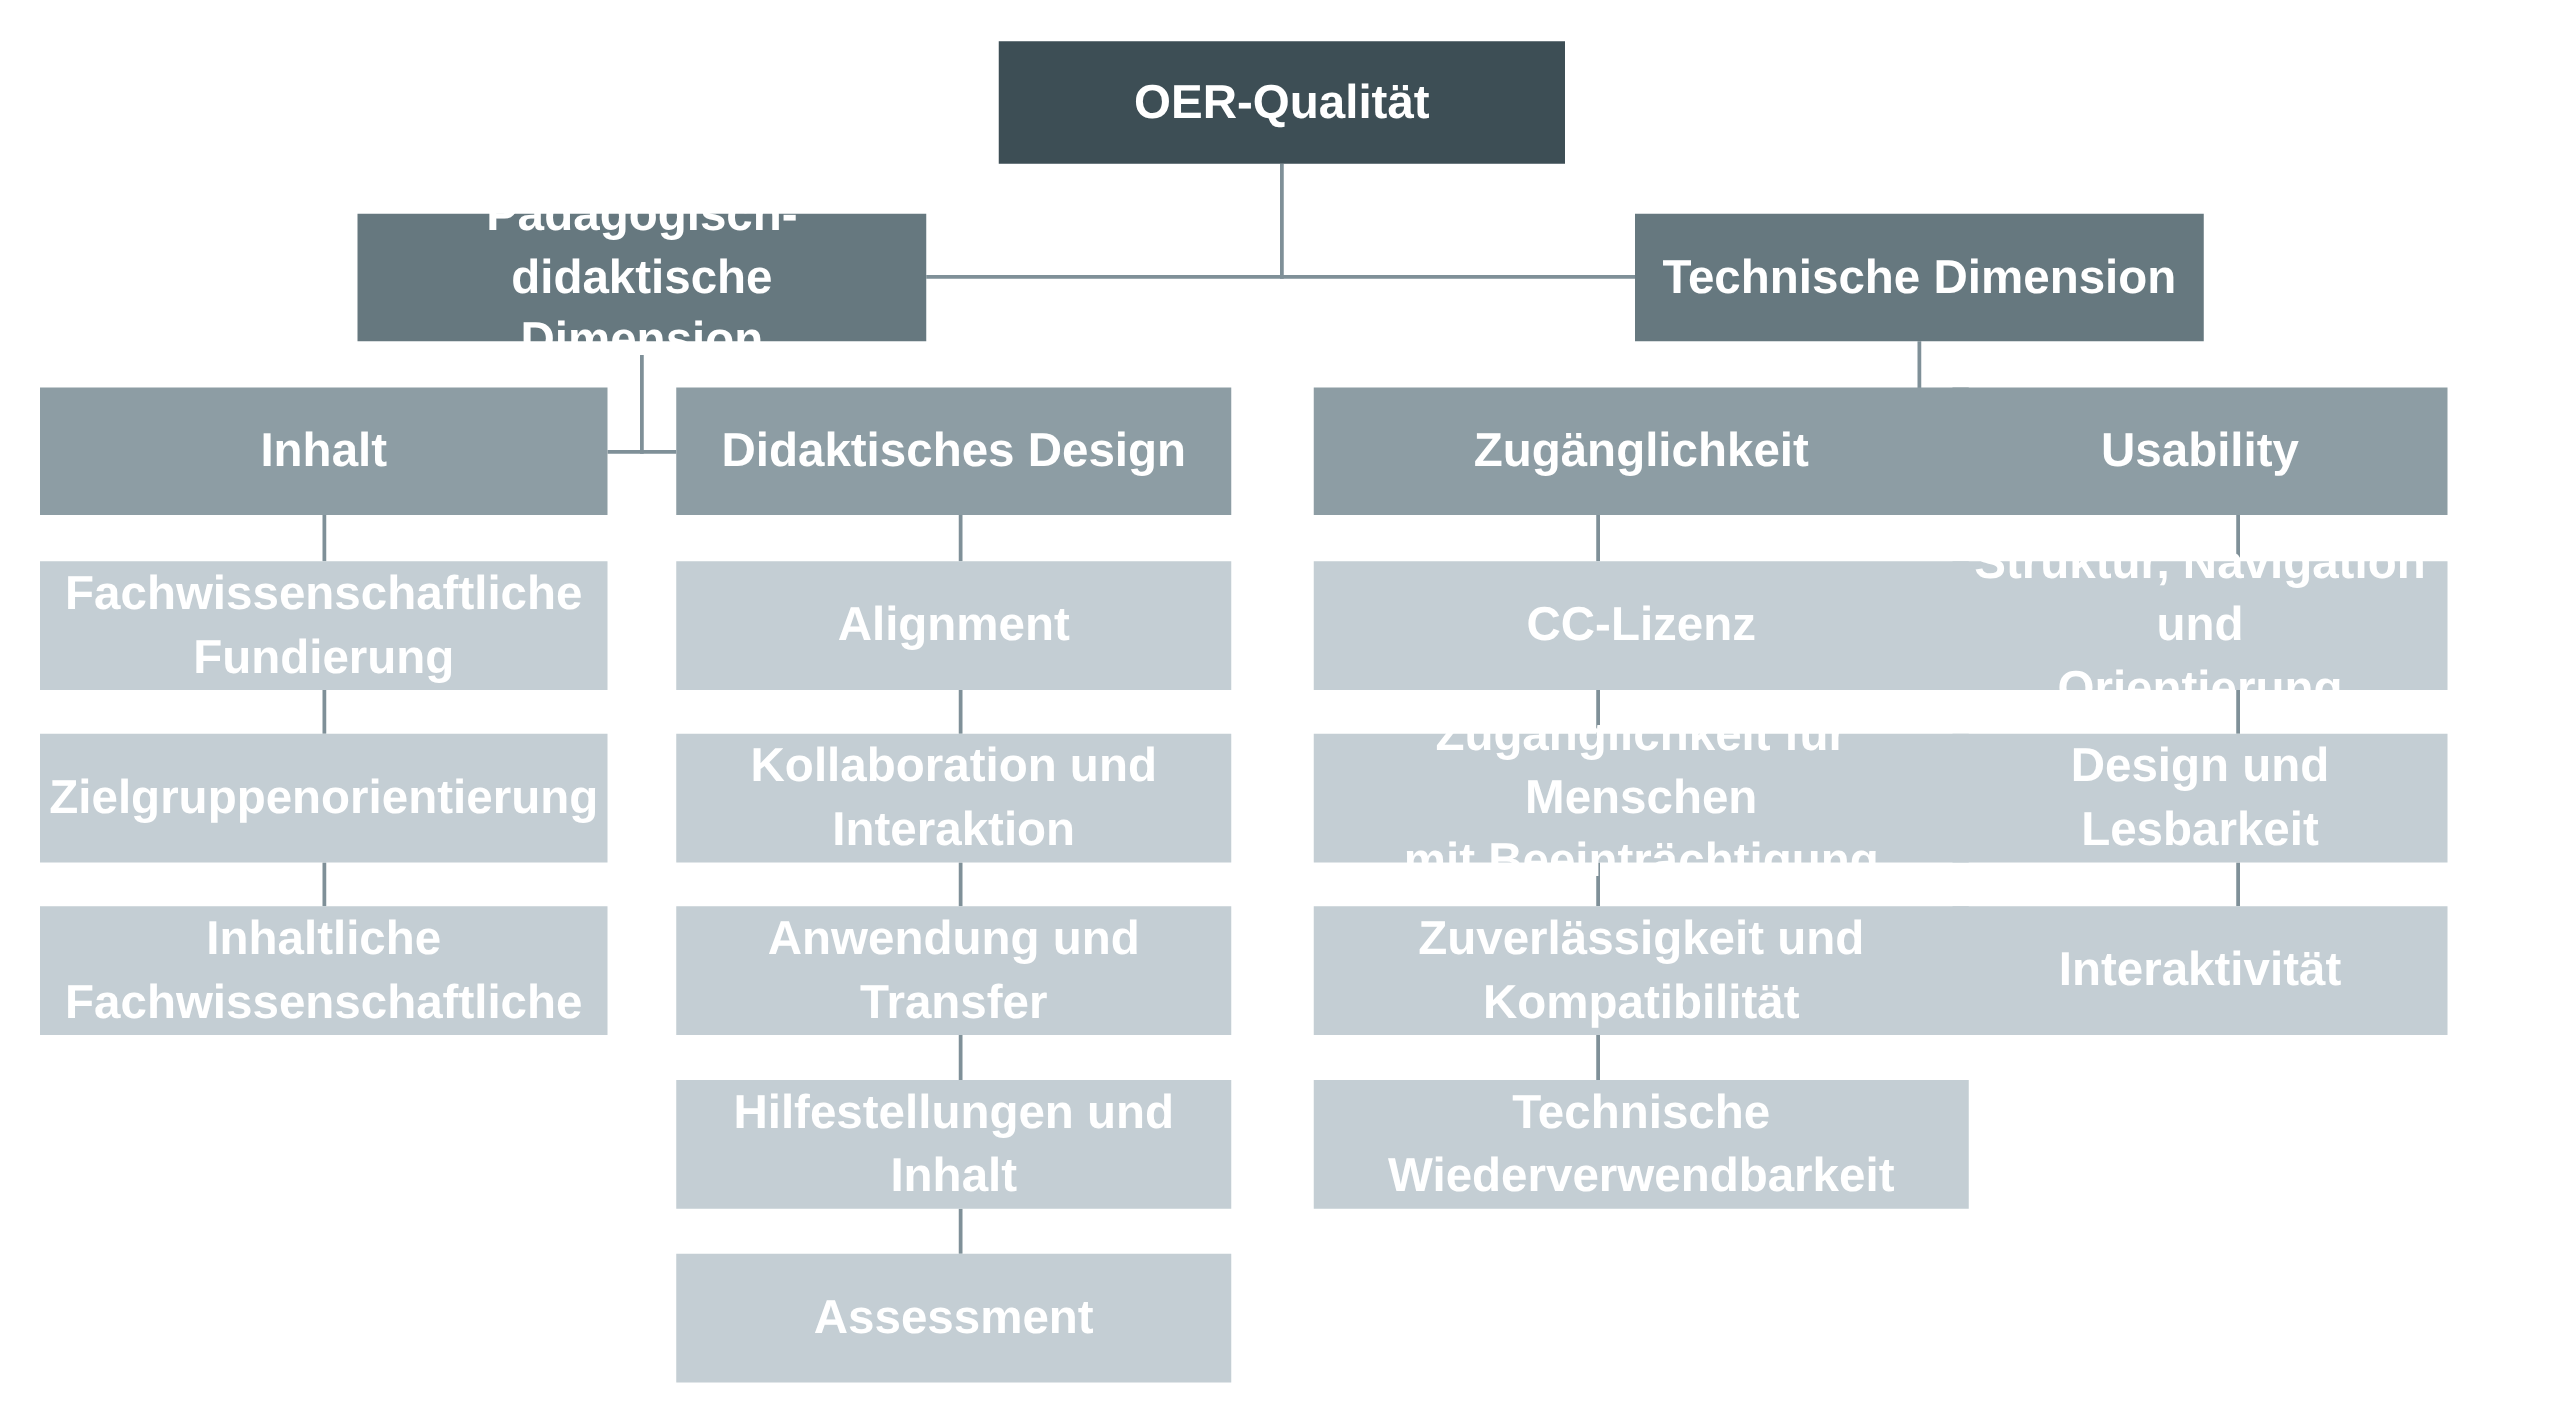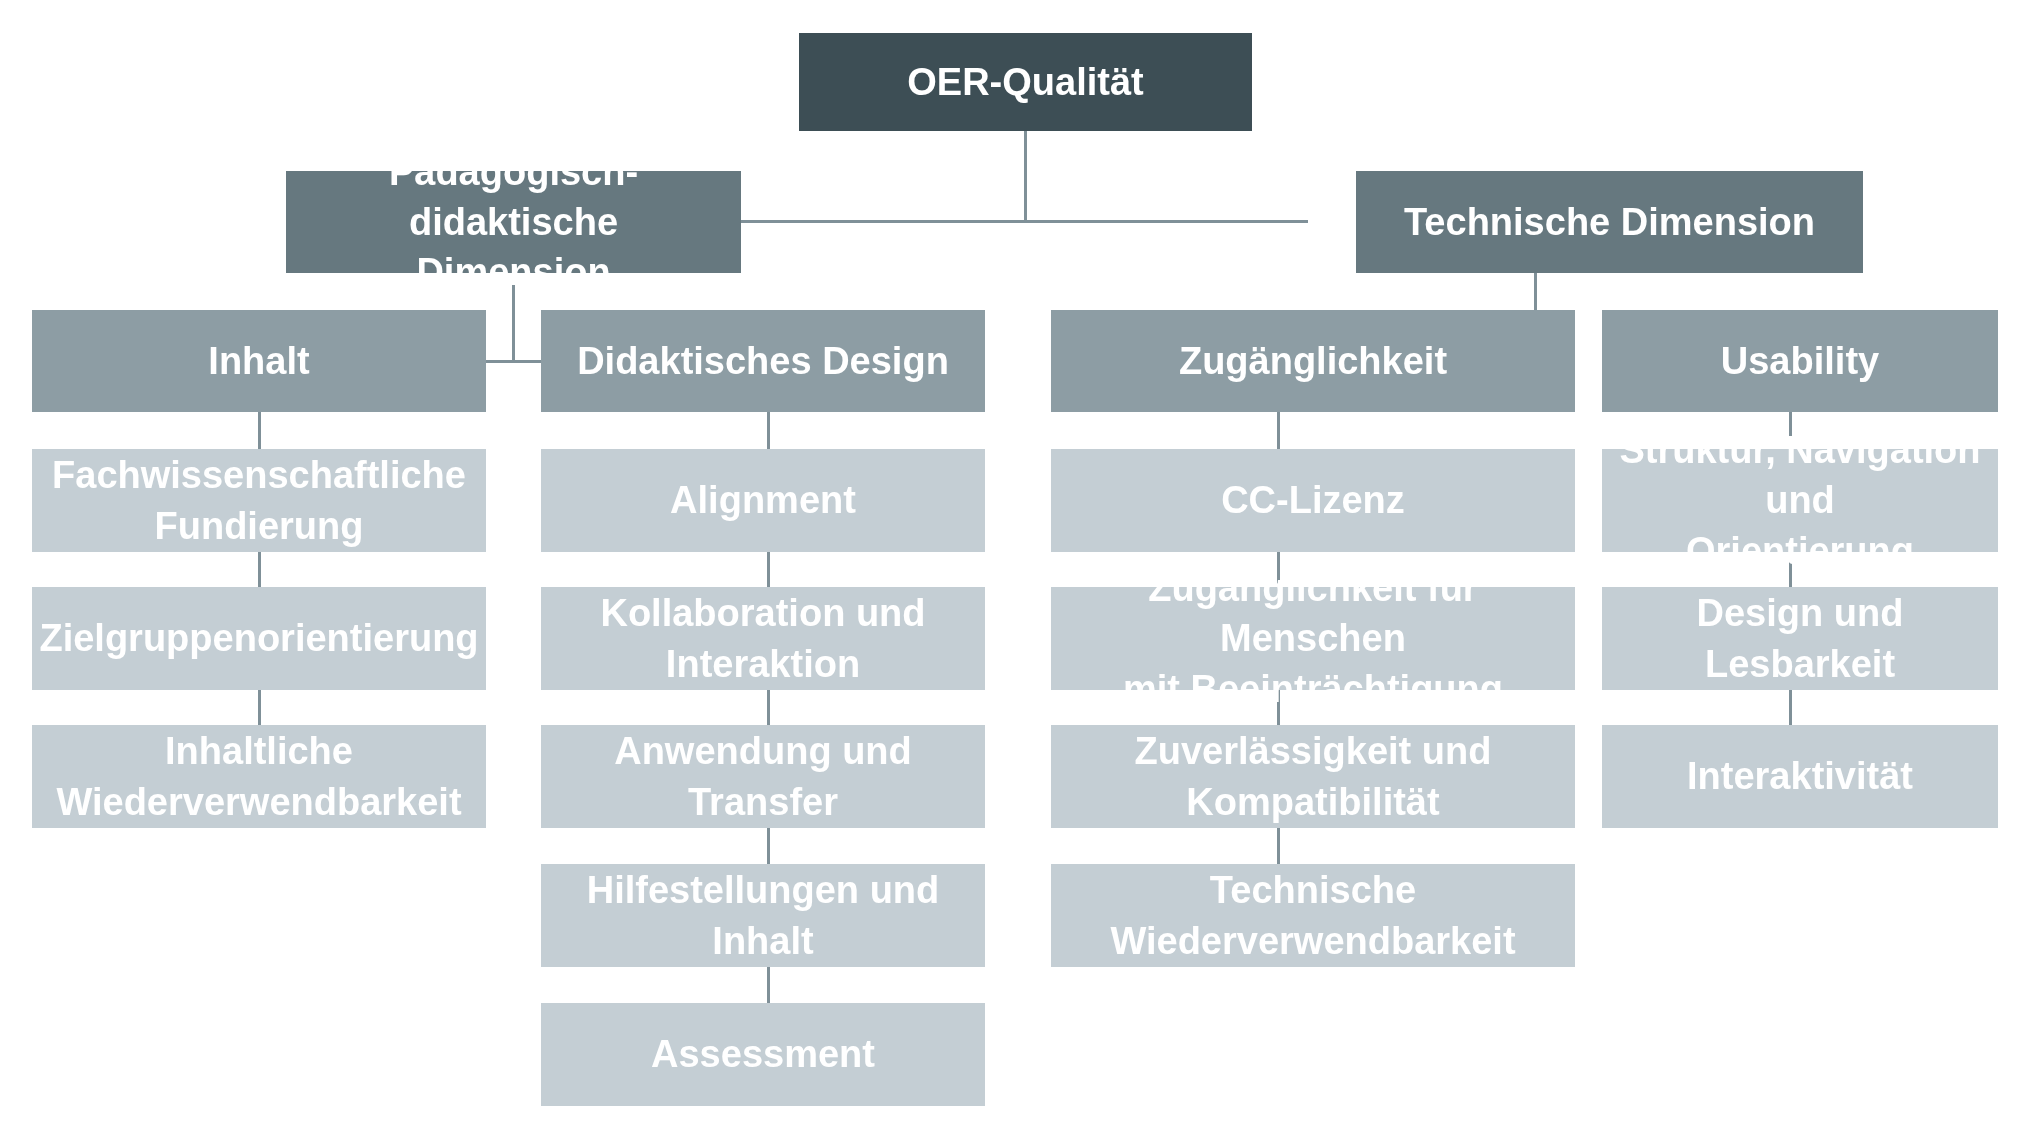--- a/index.html
+++ b/index.html
@@ -25,27 +25,27 @@
     color: var(--c-text, #ffffff);
     font-weight: 700;
     font-size: 38px;
     line-height: 1.32;
     padding: 0 10px;
     white-space: pre-line;
   }
   .root-box { left: 799px;  top: 33px;  width: 453px; height: 98px;  background: var(--c-root, #3d4e55); }
   .dim      { top: 171px;   height: 102px; background: var(--c-dimension, #66787f); }
   .dim-pad  { left: 286px;  width: 455px; }
-  .dim-tech { left: 1356px; width: 507px; }
+  .dim-tech { left: 1308px; width: 455px; }
   .hdr      { top: 310px;   height: 102px; background: var(--c-header, #8d9da4); }
   .child    { background: var(--c-child, #c4ced4); height: 103px; }
   .col1 { left: 32px;   width: 454px; }
   .col2 { left: 541px;  width: 444px; }
   .col3 { left: 1051px; width: 524px; }
-  .col4 { left: 1602px; width: 396px; }
+  .col4 { left: 1562px; width: 396px; }
   .r1 { top: 449px; }
   .r2 { top: 587px; }
   .r3 { top: 725px; }
   .r4 { top: 864px; }
   .r5 { top: 1003px; }
 
   .ln { position: absolute; background: var(--c-line, #7f9098); }
   .v  { width: 3px; }
   .h  { height: 3px; }
   .l-root   { left: 1024px; top: 131px; height: 92px; }
@@ -103,21 +103,21 @@
 
   <div class="box hdr col1">Inhalt</div>
   <div class="box hdr col2">Didaktisches Design</div>
   <div class="box hdr col3">Zugänglichkeit</div>
   <div class="box hdr col4">Usability</div>
 
   <div class="box child col1 r1">Fachwissenschaftliche
 Fundierung</div>
   <div class="box child col1 r2">Zielgruppenorientierung</div>
   <div class="box child col1 r3">Inhaltliche
-Wiederverwendbarkeit</div>
+Fachwissenschaftliche</div>
 
   <div class="box child col2 r1">Alignment</div>
   <div class="box child col2 r2">Kollaboration und
 Interaktion</div>
   <div class="box child col2 r3">Anwendung und
 Transfer</div>
   <div class="box child col2 r4">Hilfestellungen und
 Inhalt</div>
   <div class="box child col2 r5">Assessment</div>
 

